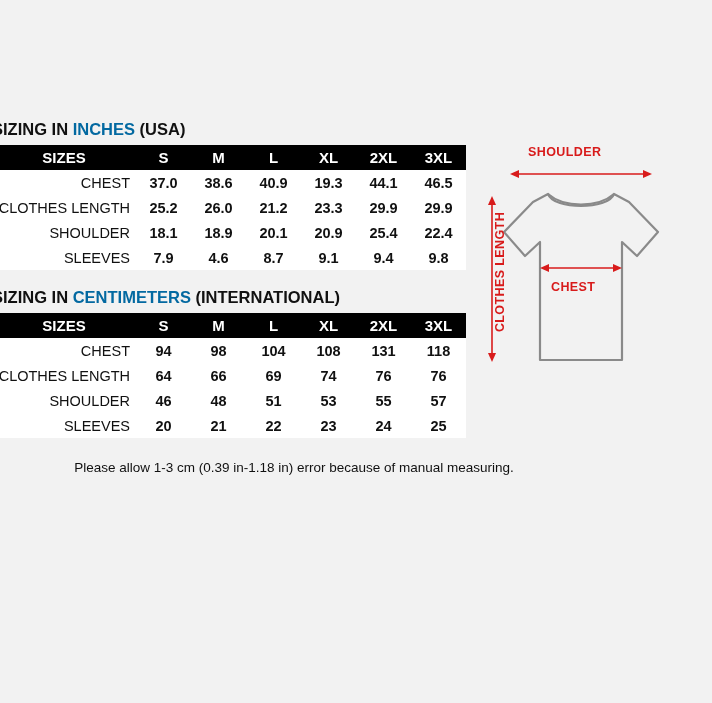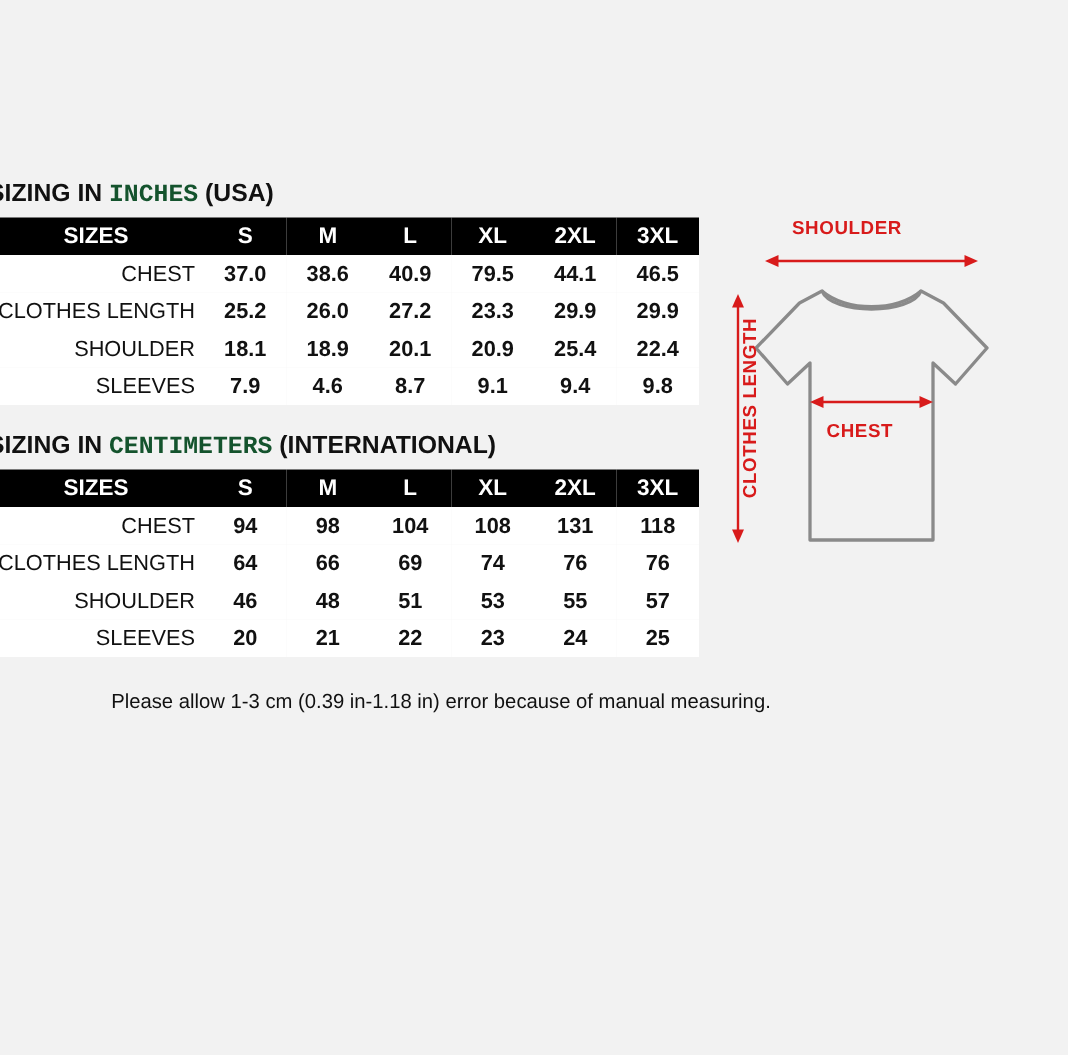--- a/index.html
+++ b/index.html
@@ -32,22 +32,21 @@
   }
   .section-title {
     font-size: 16.5px;
     font-weight: bold;
     padding-left: 0px;
     margin-bottom: 6px;
     letter-spacing: 0px;
     white-space: nowrap;
   }
   .section-title .accent {
-    color: #14532d;
-    font-family: Liberation Mono, monospace;
+    color: #0369a1;
   }
   table.size-table {
     border-collapse: collapse;
     width: 474px;
     table-layout: fixed;
   }
   table.size-table th,
   table.size-table td {
     font-size: 14.5px;
     height: 25px;
@@ -146,29 +145,29 @@
             <th class="val-col">2XL</th>
             <th class="val-col">3XL</th>
           </tr>
         </thead>
         <tbody>
           <tr>
             <td class="label-col">CHEST</td>
             <td class="val-col">37.0</td>
             <td class="val-col">38.6</td>
             <td class="val-col">40.9</td>
-            <td class="val-col">79.5</td>
+            <td class="val-col">19.3</td>
             <td class="val-col">44.1</td>
             <td class="val-col">46.5</td>
           </tr>
           <tr>
             <td class="label-col">CLOTHES LENGTH</td>
             <td class="val-col">25.2</td>
             <td class="val-col">26.0</td>
-            <td class="val-col">27.2</td>
+            <td class="val-col">21.2</td>
             <td class="val-col">23.3</td>
             <td class="val-col">29.9</td>
             <td class="val-col">29.9</td>
           </tr>
           <tr>
             <td class="label-col">SHOULDER</td>
             <td class="val-col">18.1</td>
             <td class="val-col">18.9</td>
             <td class="val-col">20.1</td>
             <td class="val-col">20.9</td>

